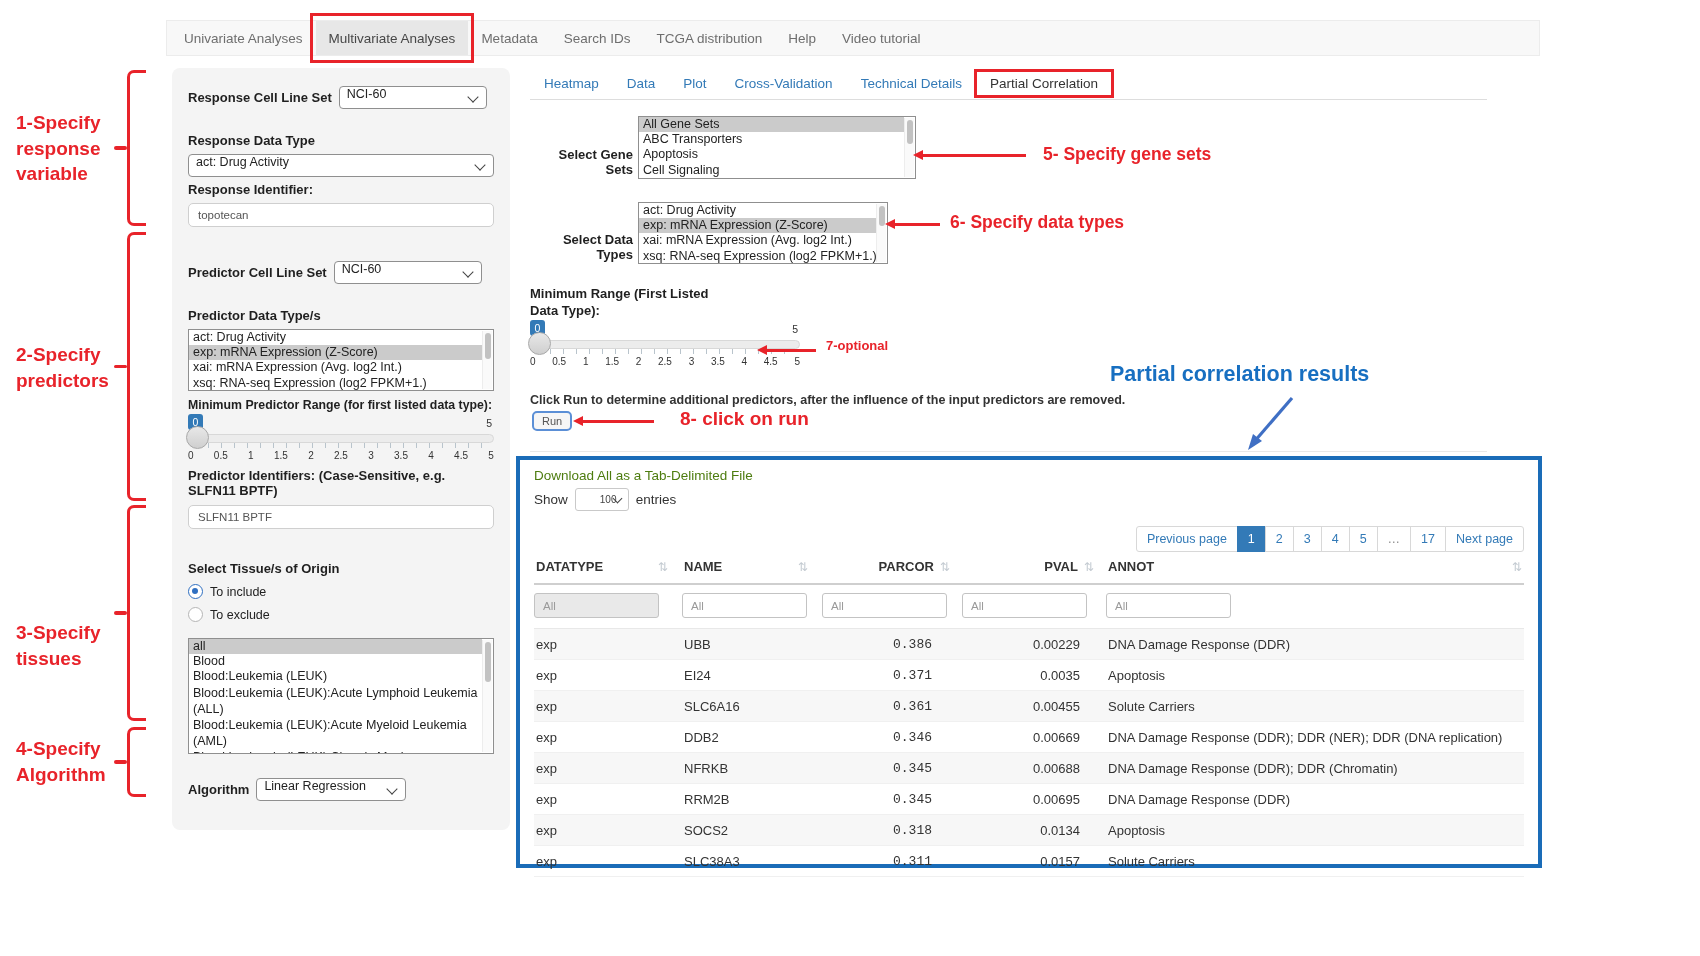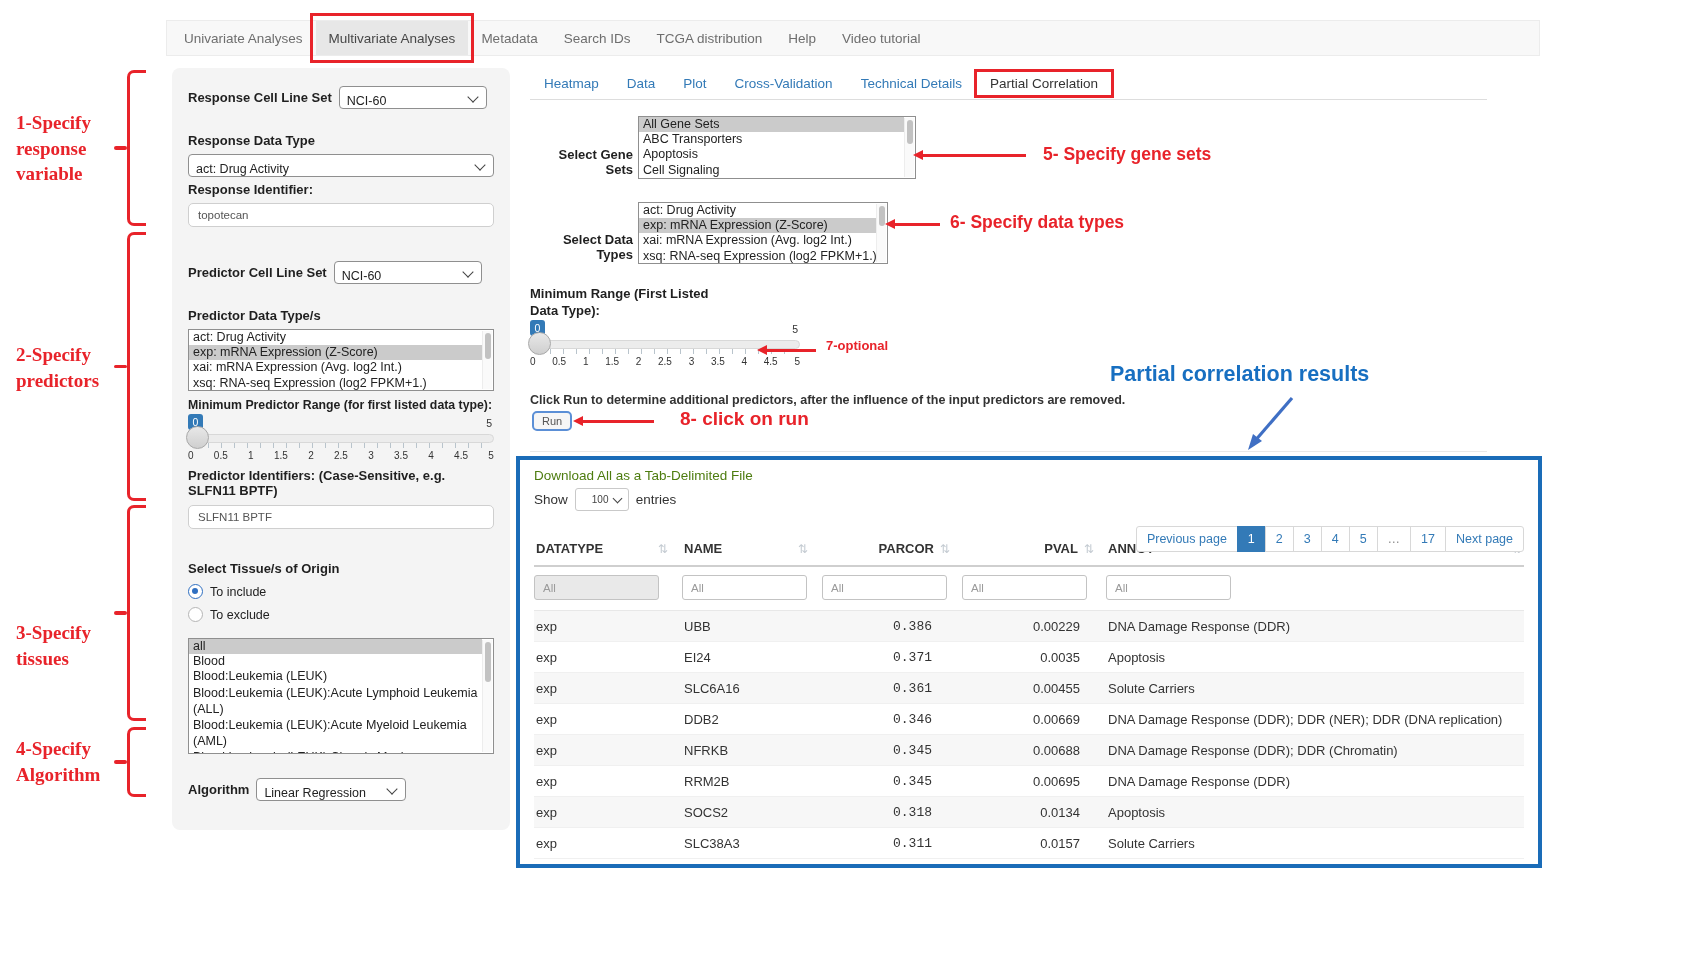--- a/index.html
+++ b/index.html
@@ -18,29 +18,29 @@
   .nav-item.active{background:#e7e7e7;color:#474747;position:relative;}
   .nav-item.active::after{content:"";position:absolute;inset:-8px -6px;
     border:3.5px solid #e8232a;pointer-events:none;}
 
   
   .bracket{position:absolute;width:16px;border-left:3.5px solid #e8232a;
     border-top:3.5px solid #e8232a;border-bottom:3.5px solid #e8232a;
     border-radius:7px 0 0 7px;}
   .bracket::before{content:"";position:absolute;left:-16px;top:calc(50% - 2px);
     width:13px;height:3.5px;background:#e8232a;border-radius:2px;}
-  .redlabel{position:absolute;color:#e8232a;font-weight:bold;line-height:1.35;font-family:Liberation Serif, serif;}
+  .redlabel{position:absolute;color:#e8232a;font-weight:bold;line-height:1.35;}
 
   
   .panel{position:absolute;left:172px;top:68px;width:338px;height:762px;
     background:#f4f4f4;border-radius:8px;padding:18px 16px;box-sizing:border-box;}
   .lbl{font-weight:bold;font-size:13px;color:#1f1f1f;}
   .inline-row{display:flex;align-items:center;gap:7px;}
   .selectbox{position:relative;height:23px;background:#fff;border:1px solid #8f8f8f;
-    border-radius:4px;display:flex;align-items:flex-end;padding:0 24px 0 7px;
+    border-radius:4px;display:flex;align-items:flex-start;padding:0 24px 0 7px;
     font-size:12.5px;color:#222;box-sizing:border-box;cursor:default;}
   .selectbox::after{content:"";position:absolute;right:9px;top:6px;width:7px;height:7px;
     border-right:1.8px solid #444;border-bottom:1.8px solid #444;transform:rotate(45deg);}
   .textinput{width:100%;height:24px;border:1px solid #cfcfcf;border-radius:5px;
     background:#fff;font-size:11.5px;color:#555;padding:0 9px;box-sizing:border-box;
     font-family:"Liberation Sans", sans-serif;}
   .listbox{position:relative;background:#fff;border:1px solid #8f8f8f;
     font-size:12.5px;color:#222;overflow:hidden;box-sizing:border-box;padding-right:11px;}
   .opt{padding:0 4px;line-height:15.2px;white-space:nowrap;}
   .opt.wrap{white-space:normal;line-height:16px;}
@@ -95,34 +95,34 @@
   .ann{position:absolute;color:#e8232a;font-weight:bold;white-space:nowrap;}
   .results-title{position:absolute;color:#176fc1;font-weight:bold;font-size:21.5px;white-space:nowrap;}
 
   
   .bluebox{position:absolute;left:-14px;top:388px;width:1026px;height:412px;
     border:4px solid #1a6cb8;background:#fff;box-sizing:border-box;padding:8px 14px;}
   .dl-link{font-size:13.5px;color:#4d7c0f;cursor:pointer;}
   .show-row{display:flex;align-items:center;gap:7px;font-size:13.5px;color:#333;margin-top:5px;}
   .show-select{position:relative;width:54px;height:23px;border:1px solid #c9c9c9;
     border-radius:3px;background:#fff;display:flex;align-items:center;
-    padding-left:16px;font-size:10px;color:#444;box-sizing:border-box;}
+    padding-left:24px;font-size:10px;color:#444;box-sizing:border-box;}
   .show-select::after{content:"";position:absolute;right:7px;top:6px;width:6px;height:6px;
     border-right:1.6px solid #444;border-bottom:1.6px solid #444;transform:rotate(45deg);}
   .showing{font-size:13.5px;color:#333;margin-top:16px;}
   .pager{position:absolute;right:14px;top:66px;display:flex;}
   .pg{border:1px solid #d8d8d8;margin-left:-1px;padding:5px 10px;font-size:12.5px;
     color:#337ab7;background:#fff;cursor:default;}
   .pg:first-child{border-radius:3px 0 0 3px;margin-left:0;}
   .pg:last-child{border-radius:0 3px 3px 0;text-align:center;}
   .pg.active{background:#337ab7;border-color:#337ab7;color:#fff;}
   .pg.dots{color:#8a8a8a;}
 
   .grid{display:grid;grid-template-columns:148px 140px 140px 144px 1fr;}
-  .rtable{margin-top:26px;}
+  .rtable{margin-top:44px;}
   .th{font-weight:bold;font-size:13px;color:#333;display:flex;align-items:center;
     padding:4px 14px 9px 2px;}
   .th.between{justify-content:space-between;}
   .th.right{justify-content:flex-end;padding-right:12px;}
   .sort{color:#c3cad1;font-size:12px;font-weight:normal;margin-left:6px;}
   .hdr{border-bottom:2px solid #cfcfcf;}
   .frow{padding:8px 0 10px;border-bottom:1px solid #e8e8e8;}
   .flt{width:125px;height:25px;border:1px solid #c3c3c3;border-radius:3px;
     font-size:11.5px;color:#555;padding:0 8px;background:#fff;box-sizing:border-box;
     font-family:"Liberation Sans", sans-serif;}

